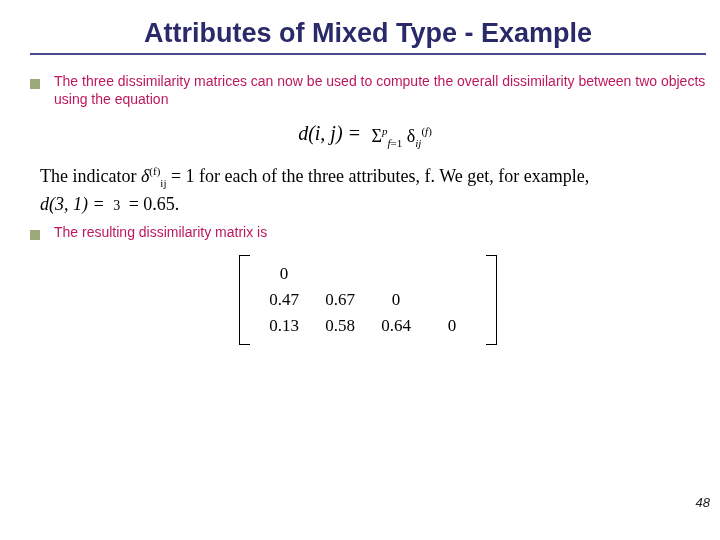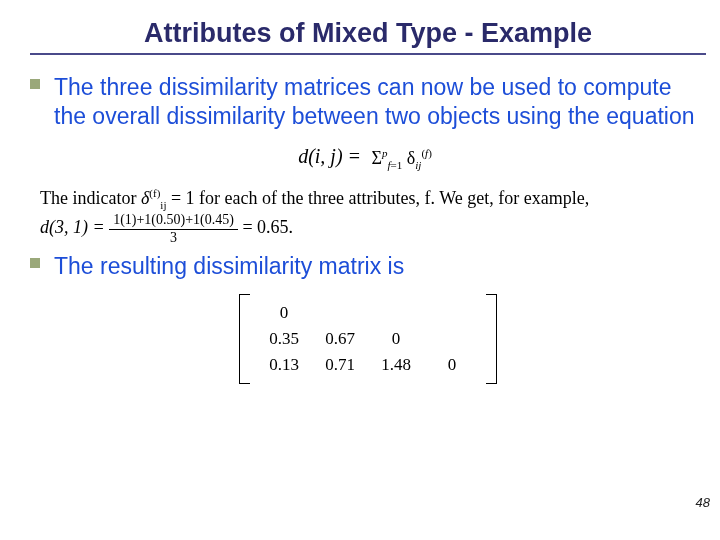--- a/index.html
+++ b/index.html
@@ -39,23 +39,23 @@
   }
   .bullet-icon {
     width: 10px;
     height: 10px;
     background: #9aa87a;
     margin-top: 6px;
     margin-right: 14px;
     flex: 0 0 10px;
   }
   .bullet-text {
-    font-size: 23px;
+    font-size: 14px;
     line-height: 1.25;
-    color: #1d4ed8;
+    color: #be185d;
     font-family: "Tahoma", Arial, sans-serif;
   }
   .formula-block {
     text-align: center;
     margin: 10px 0 14px 0;
   }
   .d-ij {
     font-family: "Times New Roman", serif;
     font-size: 20px;
     font-style: italic;
@@ -157,21 +157,20 @@
         Σ<span class="sup"><i>p</i></span><span class="sub"><i>f</i>=1</span>&nbsp;δ<span class="sub"><i>ij</i></span><span class="sup">(<i>f</i>)</span>
       </span>
     </span>
   </div>
 
   <div class="indicator-text">
     <span>The indicator </span><i><span>δ</span></i><span class="sup">(f)</span><span class="sub">ij</span><span> = 1 for each of the three attributes, f. We get, for example,</span>
     <br>
     <i><span>d(3, 1) = </span></i>
     <span class="small-frac">
-      <span class="num">1(1)+1(0.50)+1(0.45)</span>
       <span class="den">3</span>
     </span>
     <span> = 0.65.</span>
   </div>
 
   <div class="bullet-row" style="">
     <div class="bullet-icon"></div>
     <div class="bullet-text">The resulting dissimilarity matrix is</div>
   </div>
 
@@ -180,29 +179,29 @@
       <div class="bracket left"></div>
       <table>
         <tbody>
             <tr>
           <td>0</td>
           <td></td>
           <td></td>
           <td></td>
         </tr>
         <tr>
-          <td>0.35</td>
+          <td>0.47</td>
           <td>0.67</td>
           <td>0</td>
           <td></td>
         </tr>
         <tr>
           <td>0.13</td>
-          <td>0.71</td>
-          <td>1.48</td>
+          <td>0.58</td>
+          <td>0.64</td>
           <td>0</td>
         </tr>
       </tbody>
         </table>
       <div class="bracket right"></div>
     </div>
   </div>
 
   <div class="page-num">48</div>
 </div>

